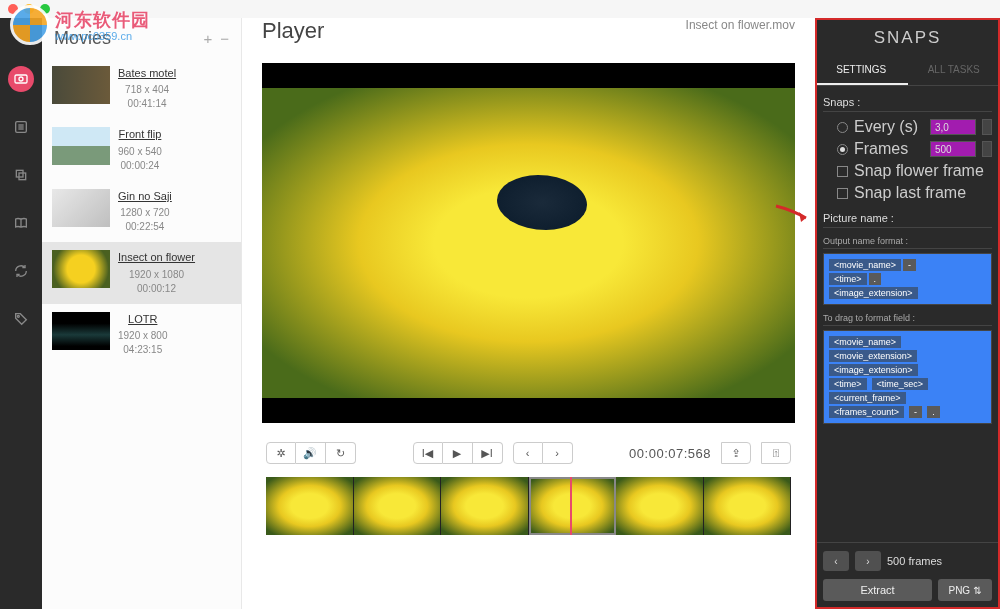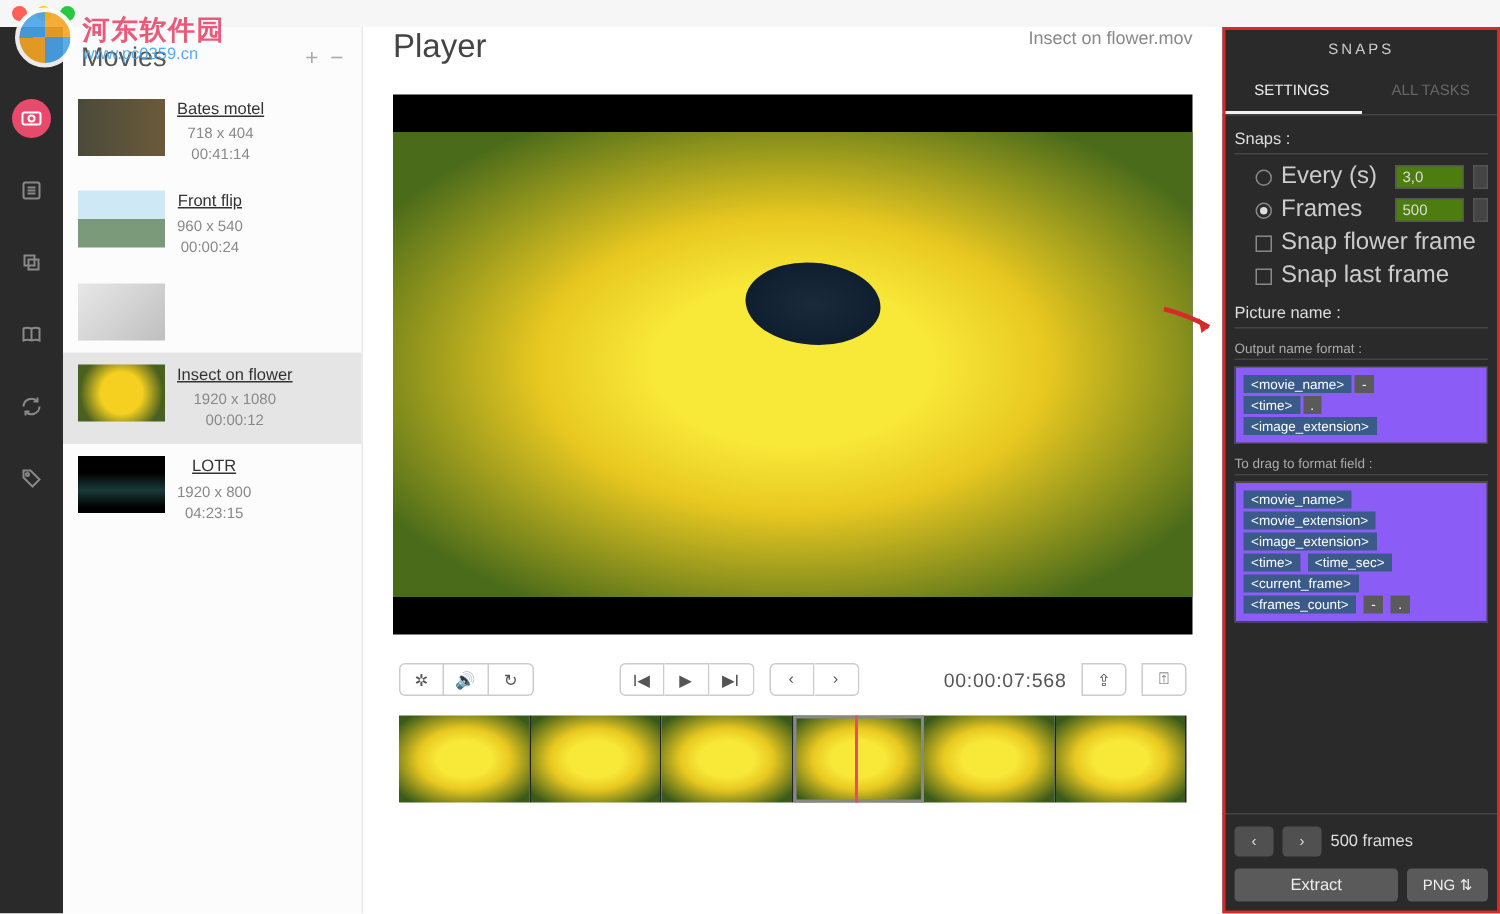--- a/index.html
+++ b/index.html
@@ -47,36 +47,36 @@
 .cbtn + .cbtn { border-left: none; }
 .spacer { flex: 1; }
 .timecode { font-size: 13px; color: #555; letter-spacing: 0.5px; }
 
 .filmstrip { height: 60px; display: flex; gap: 0; margin-top: 6px; padding: 0 4px; }
 .fthumb { flex: 1; height: 58px; background: radial-gradient(ellipse at 50% 50%, #f8e838 30%, #e8c820 50%, #3a5a1a 90%); border-right: 1px solid #222; position: relative; }
 .fthumb.sel { outline: 2px solid #888; outline-offset: -2px; }
 .fthumb.sel::after { content:""; position:absolute; left:48%; top:0; bottom:0; width:2px; background:#e84a6b; }
 
 .snaps { width: 185px; background: #2a2a2a; color: #ccc; font-size: 11px; display: flex; flex-direction: column; outline: 2px solid #d42a2a; outline-offset: -2px; position: relative; }
-.snaps-title { text-align: center; padding: 10px 0 8px; font-size: 10px; letter-spacing: 2px; }
+.snaps-title { text-align: center; padding: 10px 0 8px; font-size: 17px; letter-spacing: 2px; }
 .snaps-tabs { display: flex; border-bottom: 1px solid #444; }
 .stab { flex: 1; text-align: center; padding: 8px 0; font-size: 10px; color: #666; cursor: pointer; }
 .stab.active { color: #eee; border-bottom: 2px solid #eee; }
 .sbody { padding: 10px 8px; flex: 1; overflow: auto; }
 .ssec-title { font-size: 11px; color: #ddd; margin-bottom: 6px; border-bottom: 1px solid #444; padding-bottom: 3px; }
 .srow { display: flex; align-items: center; gap: 6px; margin: 4px 0 4px 14px; }
 .sradio, .scheck { width: 11px; height: 11px; border: 1px solid #888; flex-shrink: 0; }
 .sradio { border-radius: 50%; position: relative; }
 .sradio.on::after { content:""; position:absolute; inset:2px; background:#ddd; border-radius:50%; }
 .slabel { flex: 1; font-size: 16px; }
-.sinput { width: 46px; height: 16px; background: #4d7c0f; border: 1px solid #555; color: #ddd; font-size: 10px; padding: 0 4px; }
+.sinput { width: 46px; height: 16px; background: #a21caf; border: 1px solid #555; color: #ddd; font-size: 10px; padding: 0 4px; }
 .sstep { width: 10px; height: 16px; background: #444; border: 1px solid #555; font-size: 7px; color:#aaa; display:flex; flex-direction:column; }
 
 .ssec-sub { font-size: 9px; color: #aaa; margin: 8px 0 4px; border-bottom: 1px solid #444; padding-bottom: 2px; }
-.fmt-box { background: #8b5cf6; border: 1px solid #444; padding: 4px; min-height: 50px; }
+.fmt-box { background: #3b82f6; border: 1px solid #444; padding: 4px; min-height: 50px; }
 .tag { display: inline-block; background: #3a5a8a; color: #fff; font-size: 9px; padding: 1px 5px; margin: 1px; border-radius: 0; }
 .tag.dash { background: #5a5a5a; }
 
 .sfoot { padding: 8px; border-top: 1px solid #444; }
 .nav-row { display: flex; align-items: center; gap: 6px; margin-bottom: 8px; }
 .navbtn { width: 26px; height: 20px; background: #505050; color:#ddd; display:flex; align-items:center; justify-content:center; border-radius:3px; cursor:pointer; font-size:10px; }
 .frames-txt { font-size: 11px; color:#ddd; }
 .extract-row { display: flex; gap: 6px; }
 .ext-btn { flex: 1; height: 22px; background: #5a5a5a; color:#eee; border-radius:3px; display:flex; align-items:center; justify-content:center; font-size:11px; cursor:pointer; }
 .fmt-sel { width: 54px; height: 22px; background: #5a5a5a; color:#eee; border-radius:3px; display:flex; align-items:center; justify-content:center; font-size:10px; gap:3px; cursor:pointer; }
@@ -162,20 +162,25 @@
       <div class="mitem">
         <div class="thumb t2"></div>
         <div class="minfo">
           <div class="mtitle">Front flip</div>
           <div>960 x 540</div>
           <div>00:00:24</div>
         </div>
       </div>
       <div class="mitem">
         <div class="thumb t3"></div>
+        <div class="minfo">
+          <div class="mtitle">Gin no Saji</div>
+          <div>1280 x 720</div>
+          <div>00:22:54</div>
+        </div>
       </div>
       <div class="mitem sel">
         <div class="thumb t4"></div>
         <div class="minfo">
           <div class="mtitle">Insect on flower</div>
           <div>1920 x 1080</div>
           <div>00:00:12</div>
         </div>
       </div>
       <div class="mitem">

